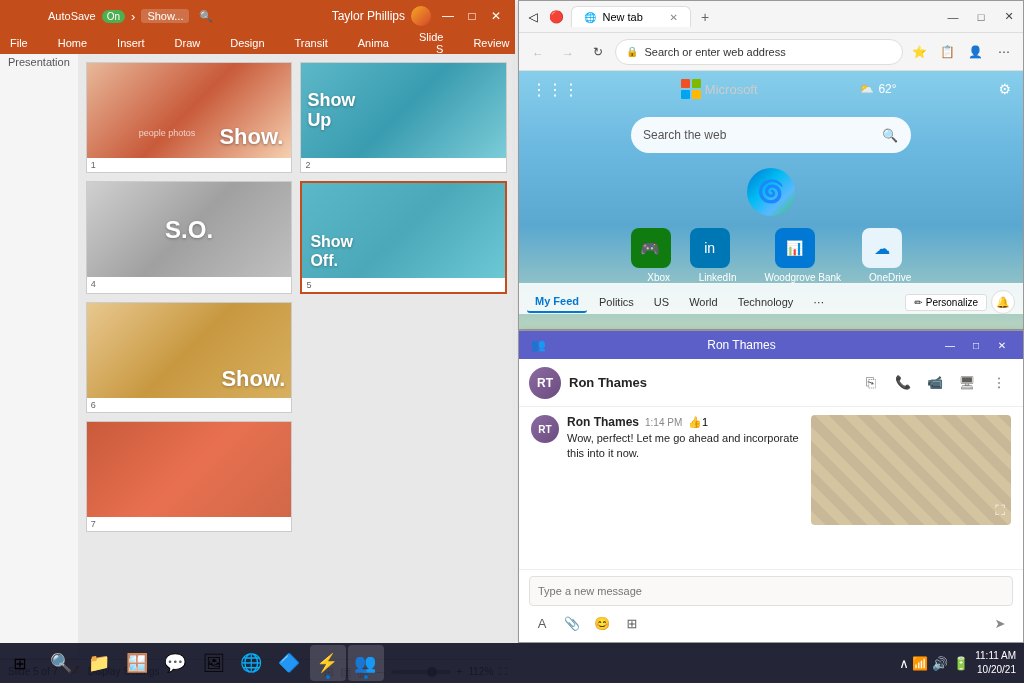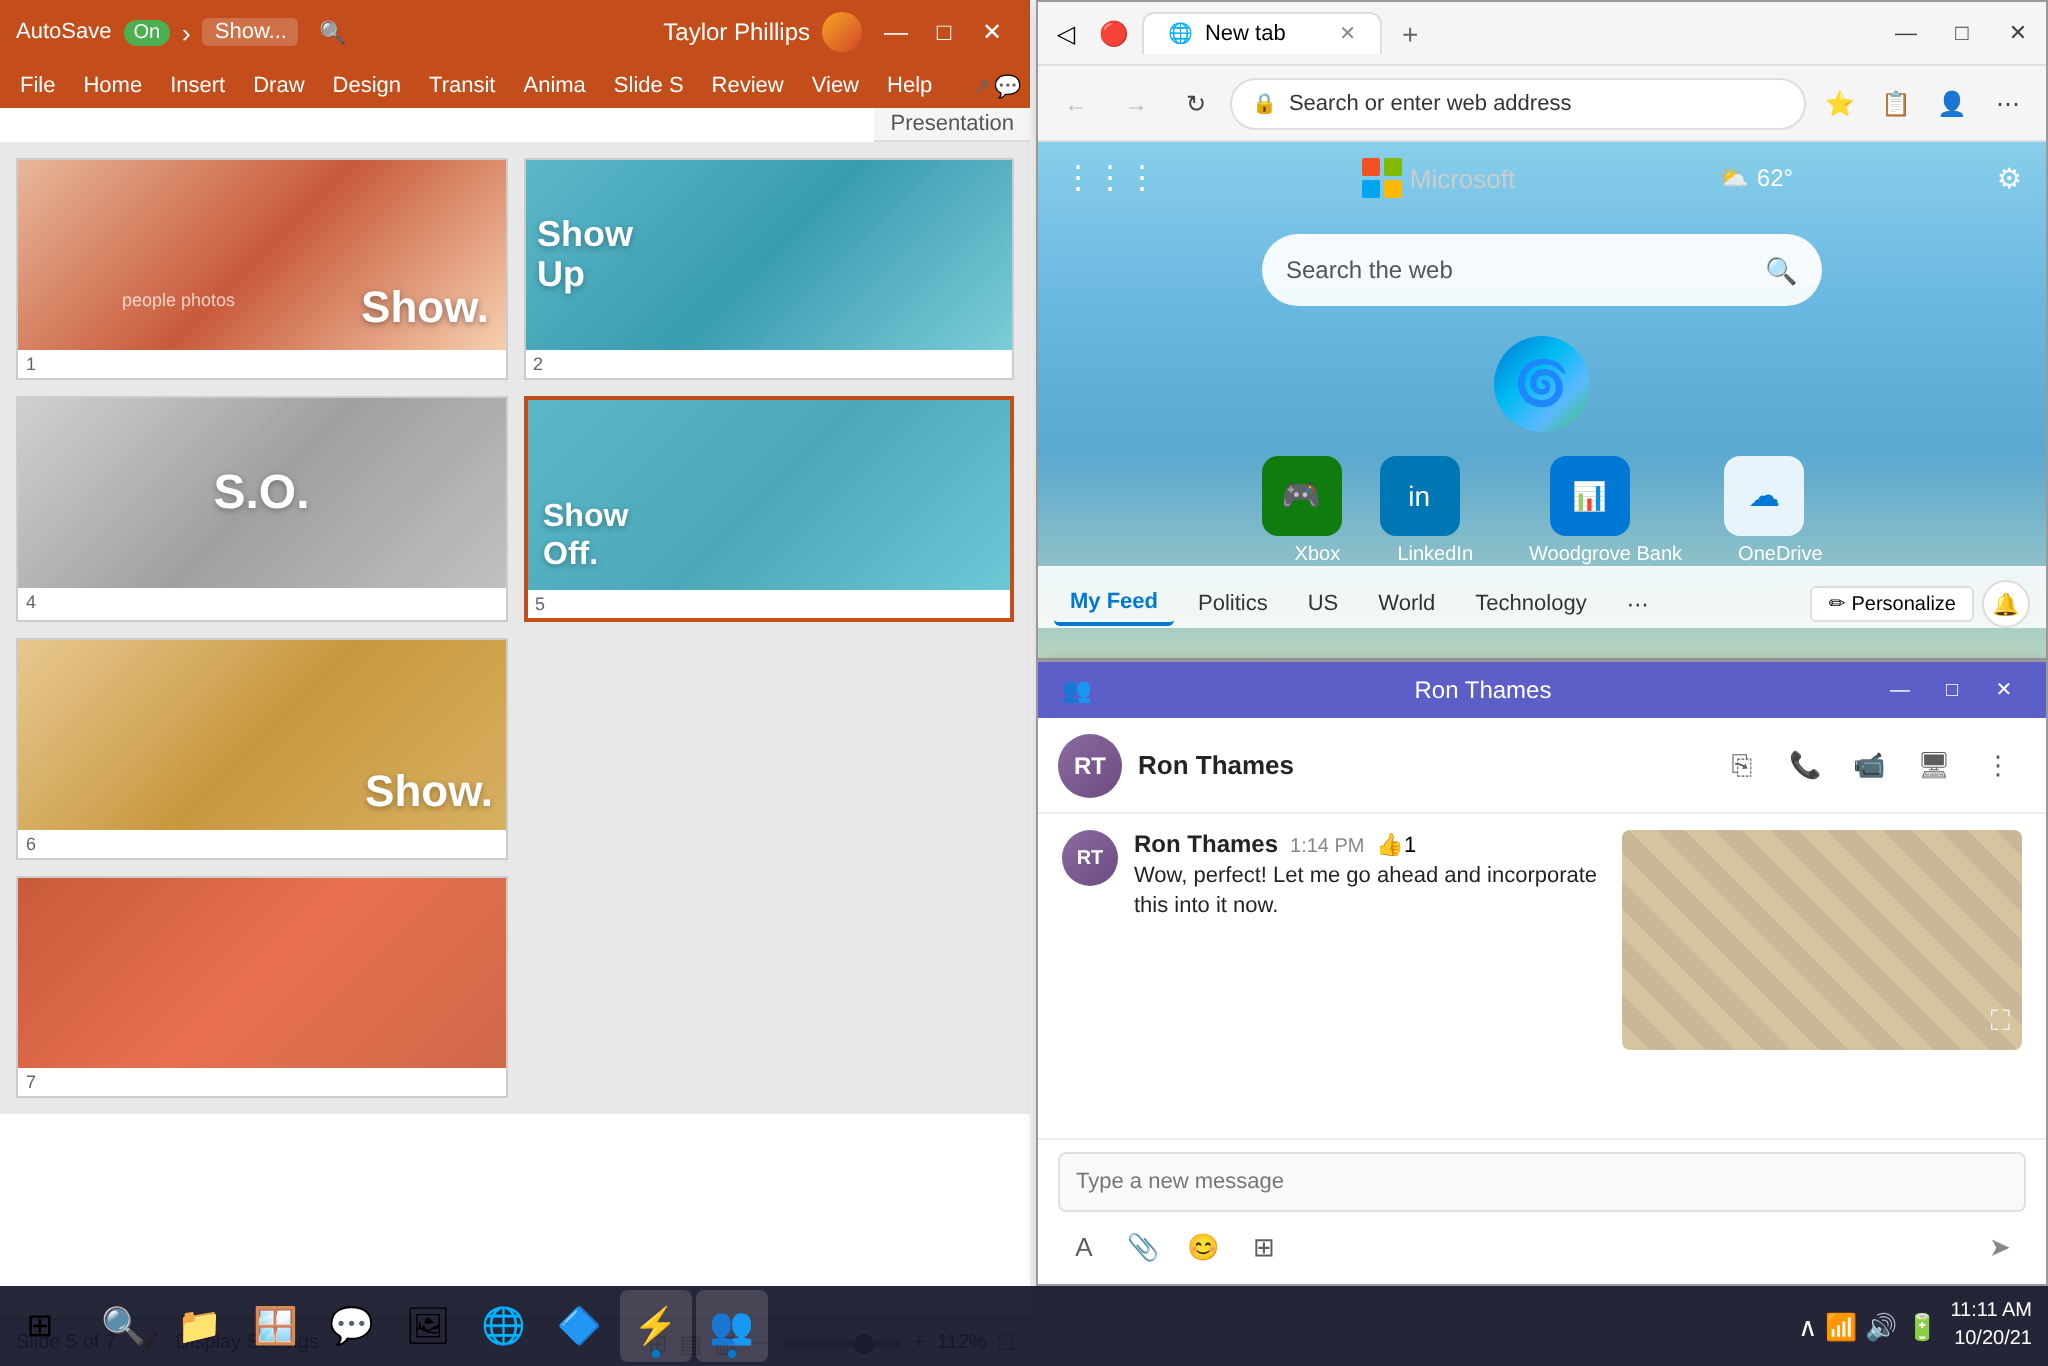--- a/index.html
+++ b/index.html
@@ -21,20 +21,21 @@
       display: flex;
       align-items: center;
       padding: 0 8px;
       gap: 6px;
     }
     .ppt-titlebar-left {
       display: flex;
       align-items: center;
       gap: 6px;
       flex: 1;
+      margin-left: 40px;
     }
     .autosave-label {
       color: white;
       font-size: 11px;
     }
     .autosave-toggle {
       background: #4caf50;
       color: white;
       font-size: 10px;
       padding: 1px 5px;
@@ -68,21 +69,21 @@
       color: white; font-size: 12px;
       cursor: pointer;
     }
 
     .ppt-menubar {
       height: 22px;
       background: #c44e1b;
       display: flex;
       align-items: center;
       padding: 0 4px;
-      gap: 2px;
+      gap: 18px;
       text-align: right;
     }
     .menu-item {
       color: white;
       font-size: 11px;
       padding: 2px 6px;
       cursor: pointer;
       border-radius: 2px;
     }
 
@@ -626,24 +627,23 @@
       cursor: pointer;
     }
 
     
     ::-webkit-scrollbar { width: 6px; }
     ::-webkit-scrollbar-track { background: #f0f0f0; }
     ::-webkit-scrollbar-thumb { background: #bbb; border-radius: 3px; }
 
     .slide-panel-wrapper {
       display: flex;
-      flex-direction: column;
+      flex-direction: row;
       flex: 1;
       overflow: hidden;
-      align-items: flex-end;
     }
   </style>
 </head>
 <body>
 
 <div class="ppt-window">
   <div class="ppt-titlebar">
     <div class="ppt-titlebar-left">
       <span class="autosave-label">AutoSave</span>
       <span class="autosave-toggle">On</span>

